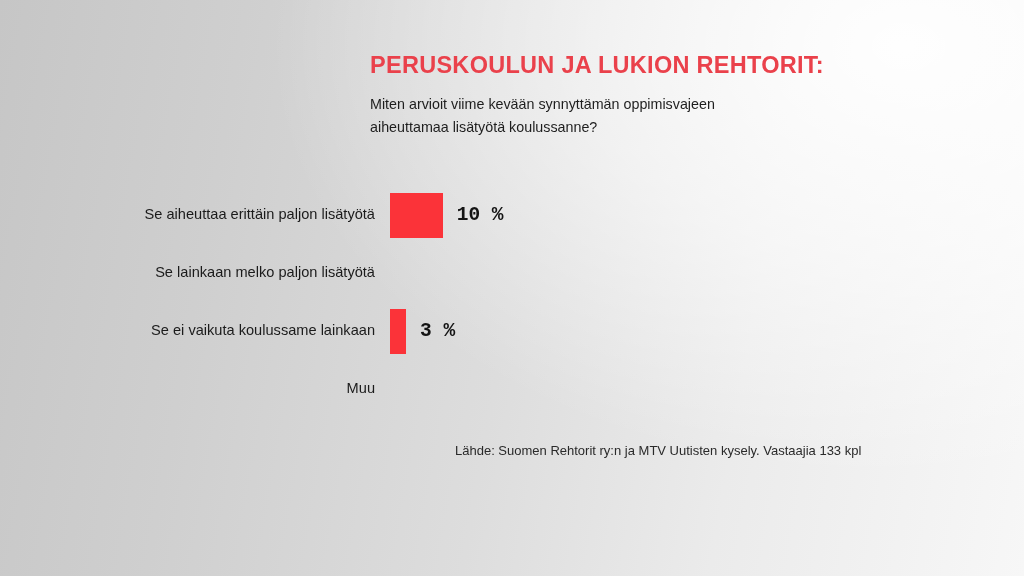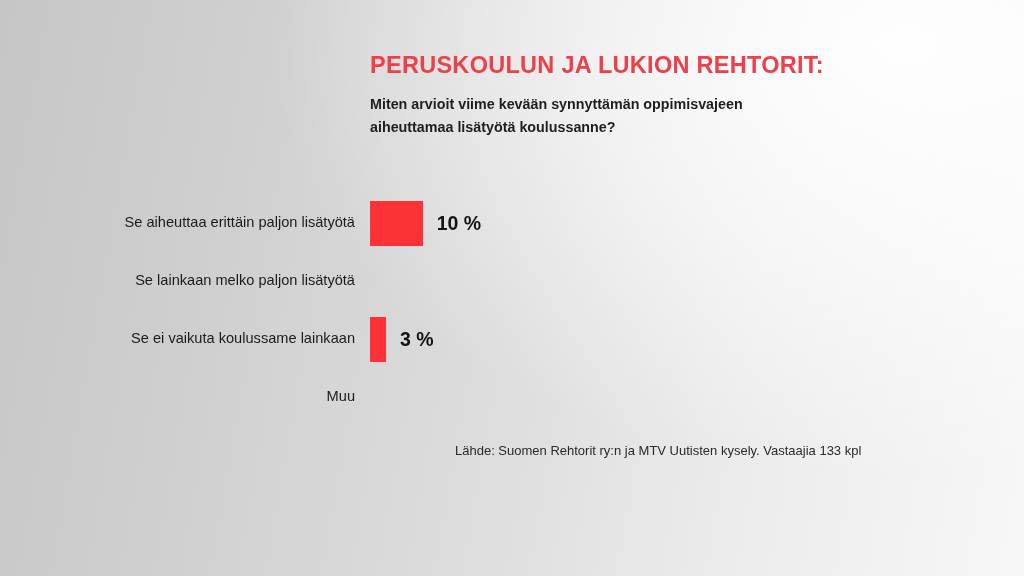--- a/index.html
+++ b/index.html
@@ -39,33 +39,34 @@
     font-weight: bold;
     letter-spacing: 0.012em;
     color: #ea414b;
     white-space: nowrap;
     line-height: 1.15;
   }
 
   .chart-subtitle {
     margin-top: 14px;
     font-size: 14.3px;
-    font-weight: 700;
+    font-weight: 400;
     color: #1e1e1e;
     line-height: 1.62;
     max-width: 470px;
   }
   .chart-subtitle .sub-line { display: block; }
 
   
   .chart {
     position: absolute;
     left: 0;
-    top: 194px;
+    top: 186px;
     width: 1024px;
+    padding-left: 20px;
   }
 
   .bar-row {
     position: relative;
     height: 58px;
     display: flex;
     align-items: center;
   }
 
   .bar-label {
@@ -79,20 +80,21 @@
     white-space: nowrap;
   }
 
   .bar-track {
     position: relative;
     flex: 1;
     height: 100%;
     margin-left: 15px;
     display: flex;
     align-items: center;
+    font-family: Liberation Mono, monospace;
   }
 
   .bar-fill {
     height: 45px;
     background: #fb3339;
     flex: 0 0 auto;
   }
 
   .bar-value {
     font-size: 19.5px;

